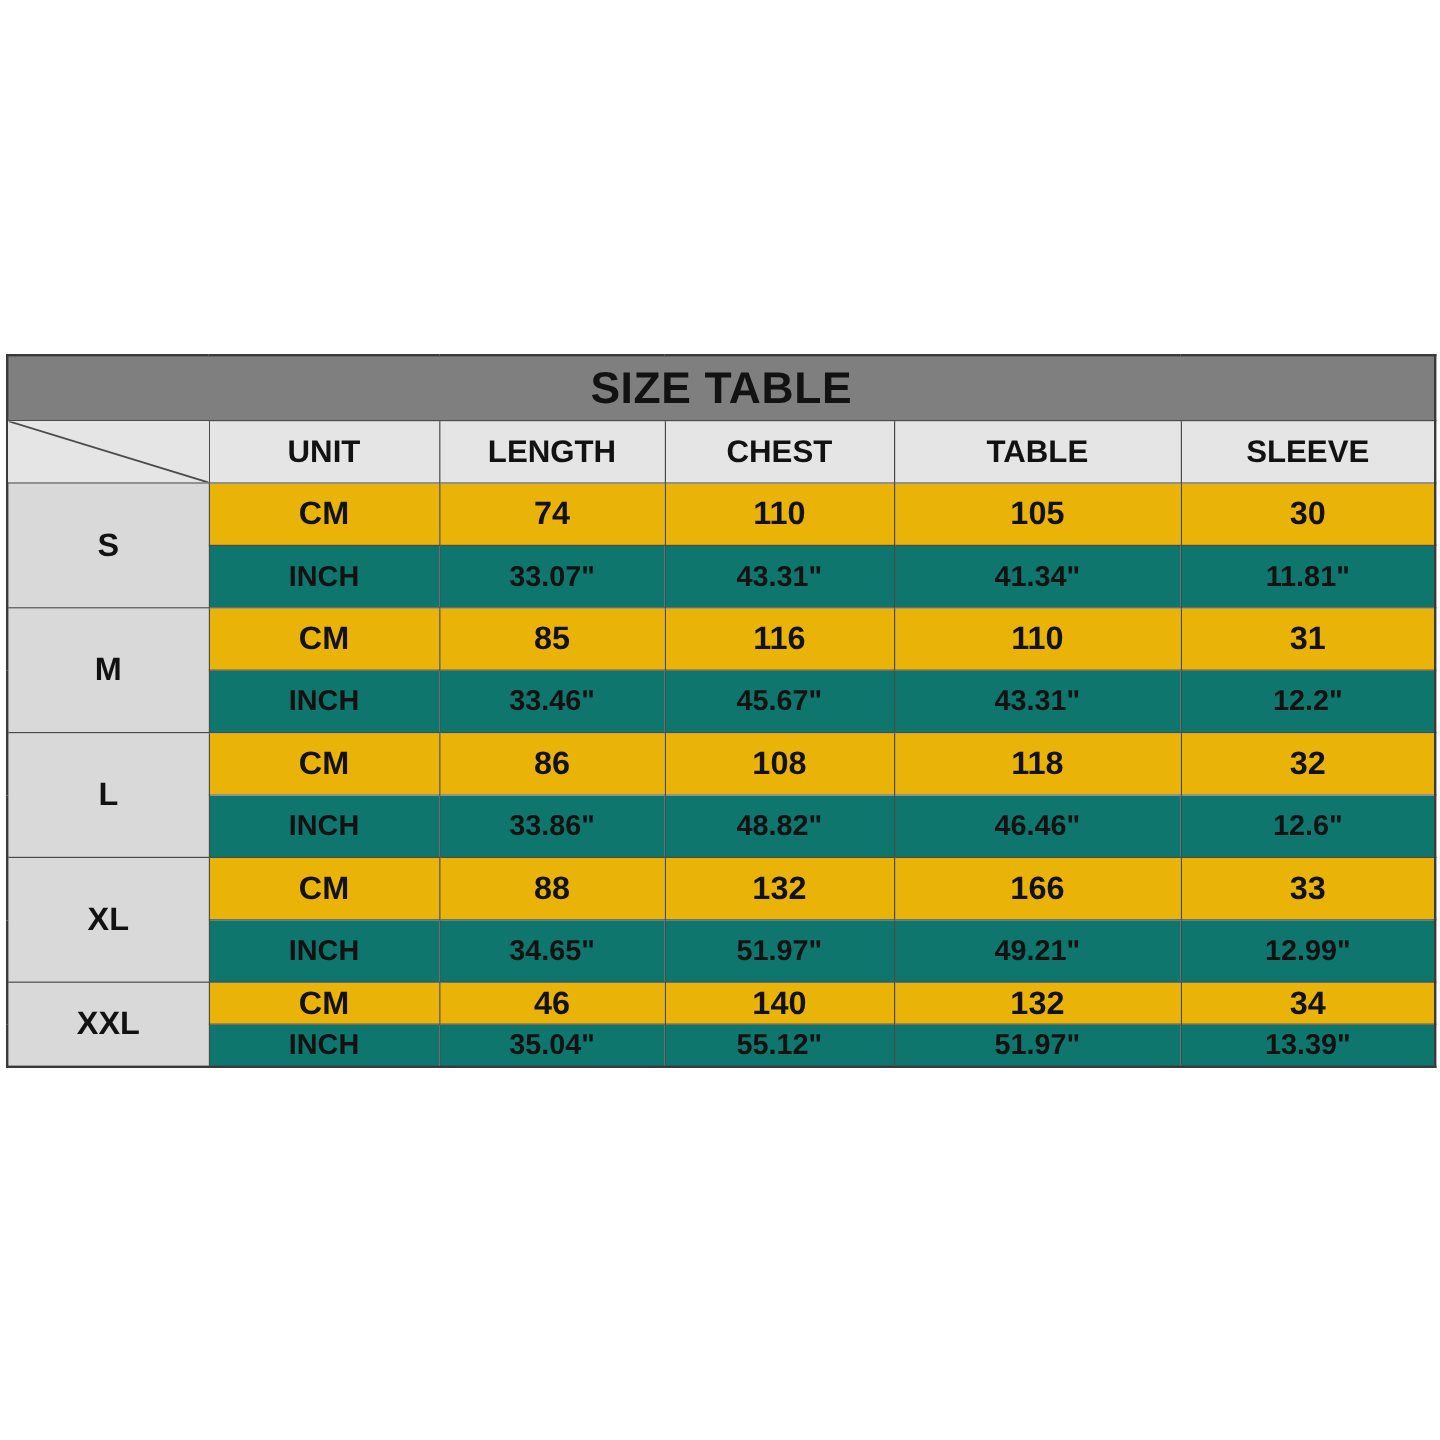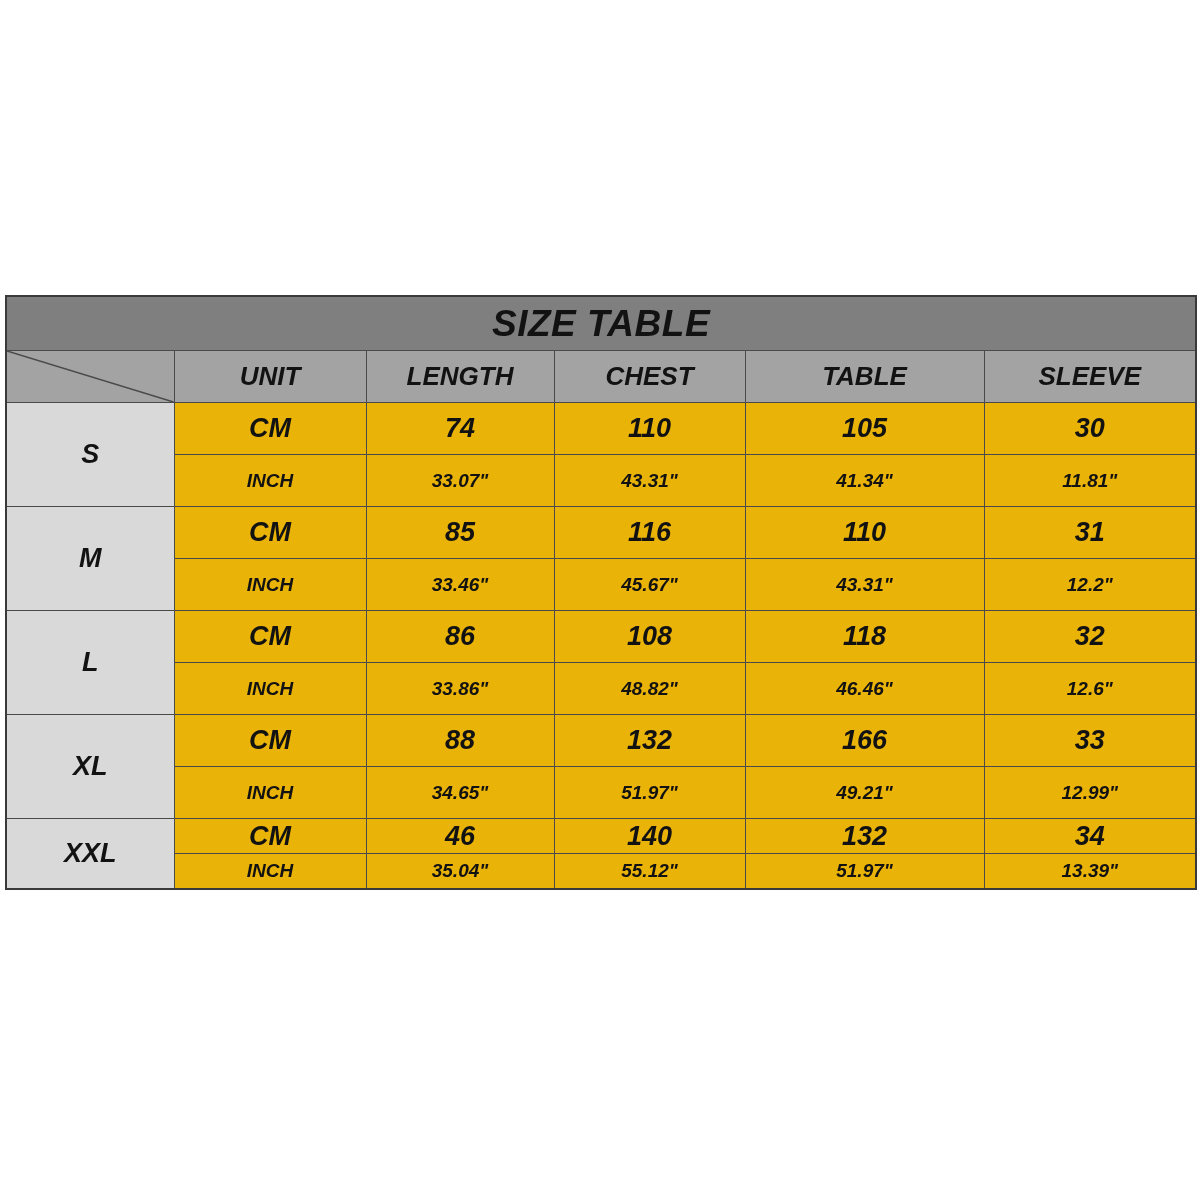--- a/index.html
+++ b/index.html
@@ -7,38 +7,37 @@
     width:1200px;height:1200px;position:relative;
     font-family:"Liberation Sans","DejaVu Sans",sans-serif;
     -webkit-font-smoothing:antialiased;
   }
   .size-table-wrap{
     position:absolute;left:5px;top:295px;width:1190px;
   }
   table.size-table{
     border-collapse:collapse;table-layout:fixed;width:1190px;
     border:2px solid #3a3a3a;
-    font-style:italic;
   }
   table.size-table td{
     border:1.5px solid #4a4a4a;
     text-align:center;vertical-align:middle;
     color:#121212;font-weight:bold;
     padding:0;overflow:hidden;white-space:nowrap;
   }
   td.title-cell{
     background:#7f7f7f;height:53px;
     font-size:37px;letter-spacing:0.5px;color:#0d0d0d;
   }
-  tr.header-row td{background:#a3a3a3;height:51px;font-size:26px;}
+  tr.header-row td{background:#e5e5e5;height:51px;font-size:26px;}
   td.corner-cell{background:#ffffff;position:relative;padding:0;}
   td.corner-cell svg{position:absolute;left:0;top:0;width:100%;height:100%;display:block;}
   td.size-cell{background:#d9d9d9;font-size:27px;}
   tr.row-cm td{background:#eab308;height:51px;font-size:27px;}
-  tr.row-inch td{background:#eab308;height:51px;font-size:19px;}
+  tr.row-inch td{background:#0f766e;height:51px;font-size:24px;}
   tr.row-cm td.size-cell{background:#d9d9d9;}
   tr.row-short td{height:34px;}
   td.b-thick-top{border-top:3px solid #000000;}
   td.b-thick-left{border-left:2.5px solid #000000;}
   td.b-thick-bottom{border-bottom:3px solid #000000;}
 </style>
 </head>
 <body>
 
 <div class="size-table-wrap">

